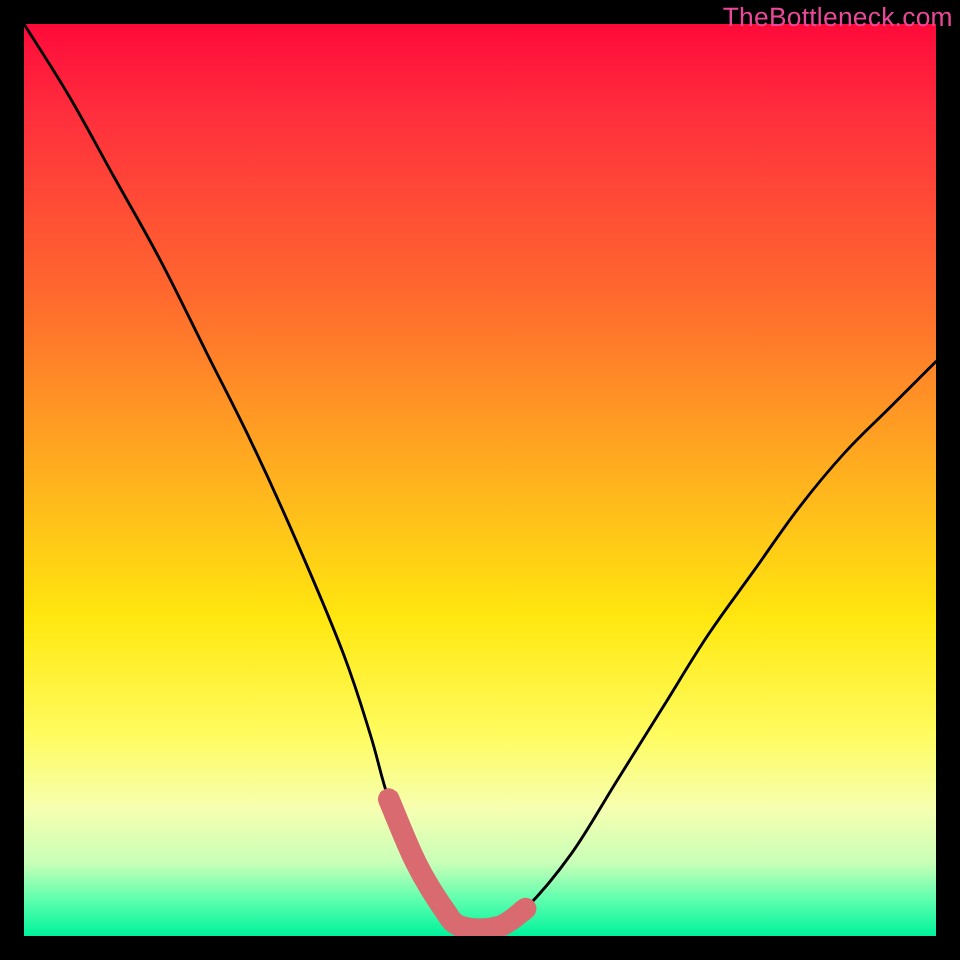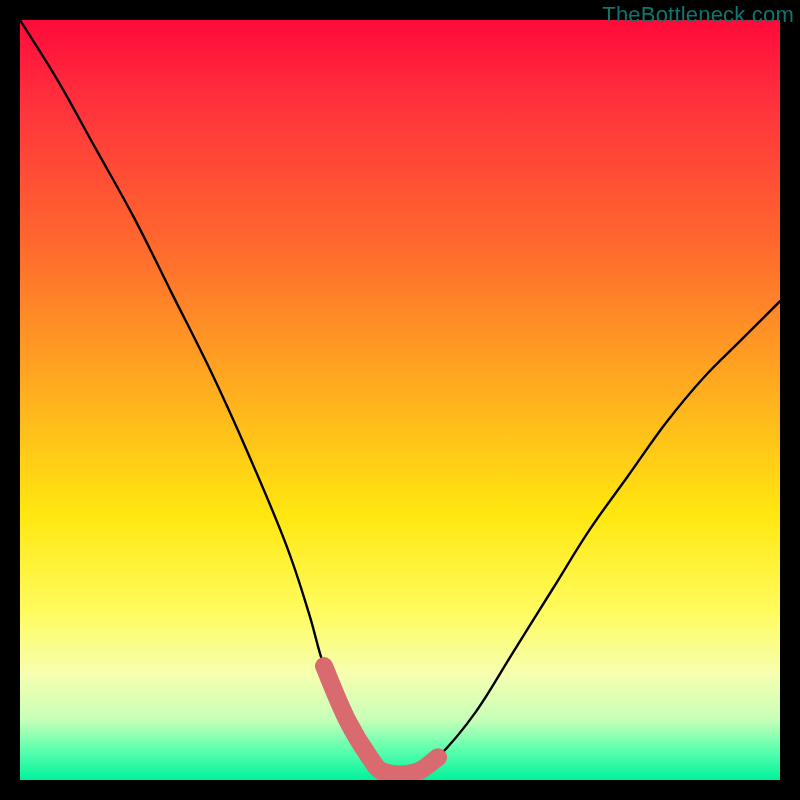--- a/index.html
+++ b/index.html
@@ -35,21 +35,21 @@
       #f6ffb0 86%,
       #c8ffb8 92%,
       #5effae 96%,
       #00f29c 100%
     );
   }
   .watermark {
     position: absolute;
     top: 2px;
     right: 6px;
-    color: #0f766e;
+    color: #ec4899;
     font-size: 22px;
     font-weight: 500;
     letter-spacing: 0.2px;
     user-select: none;
   }
   svg.curve {
     position: absolute;
     left: 0;
     top: 0;
     width: 760px;

